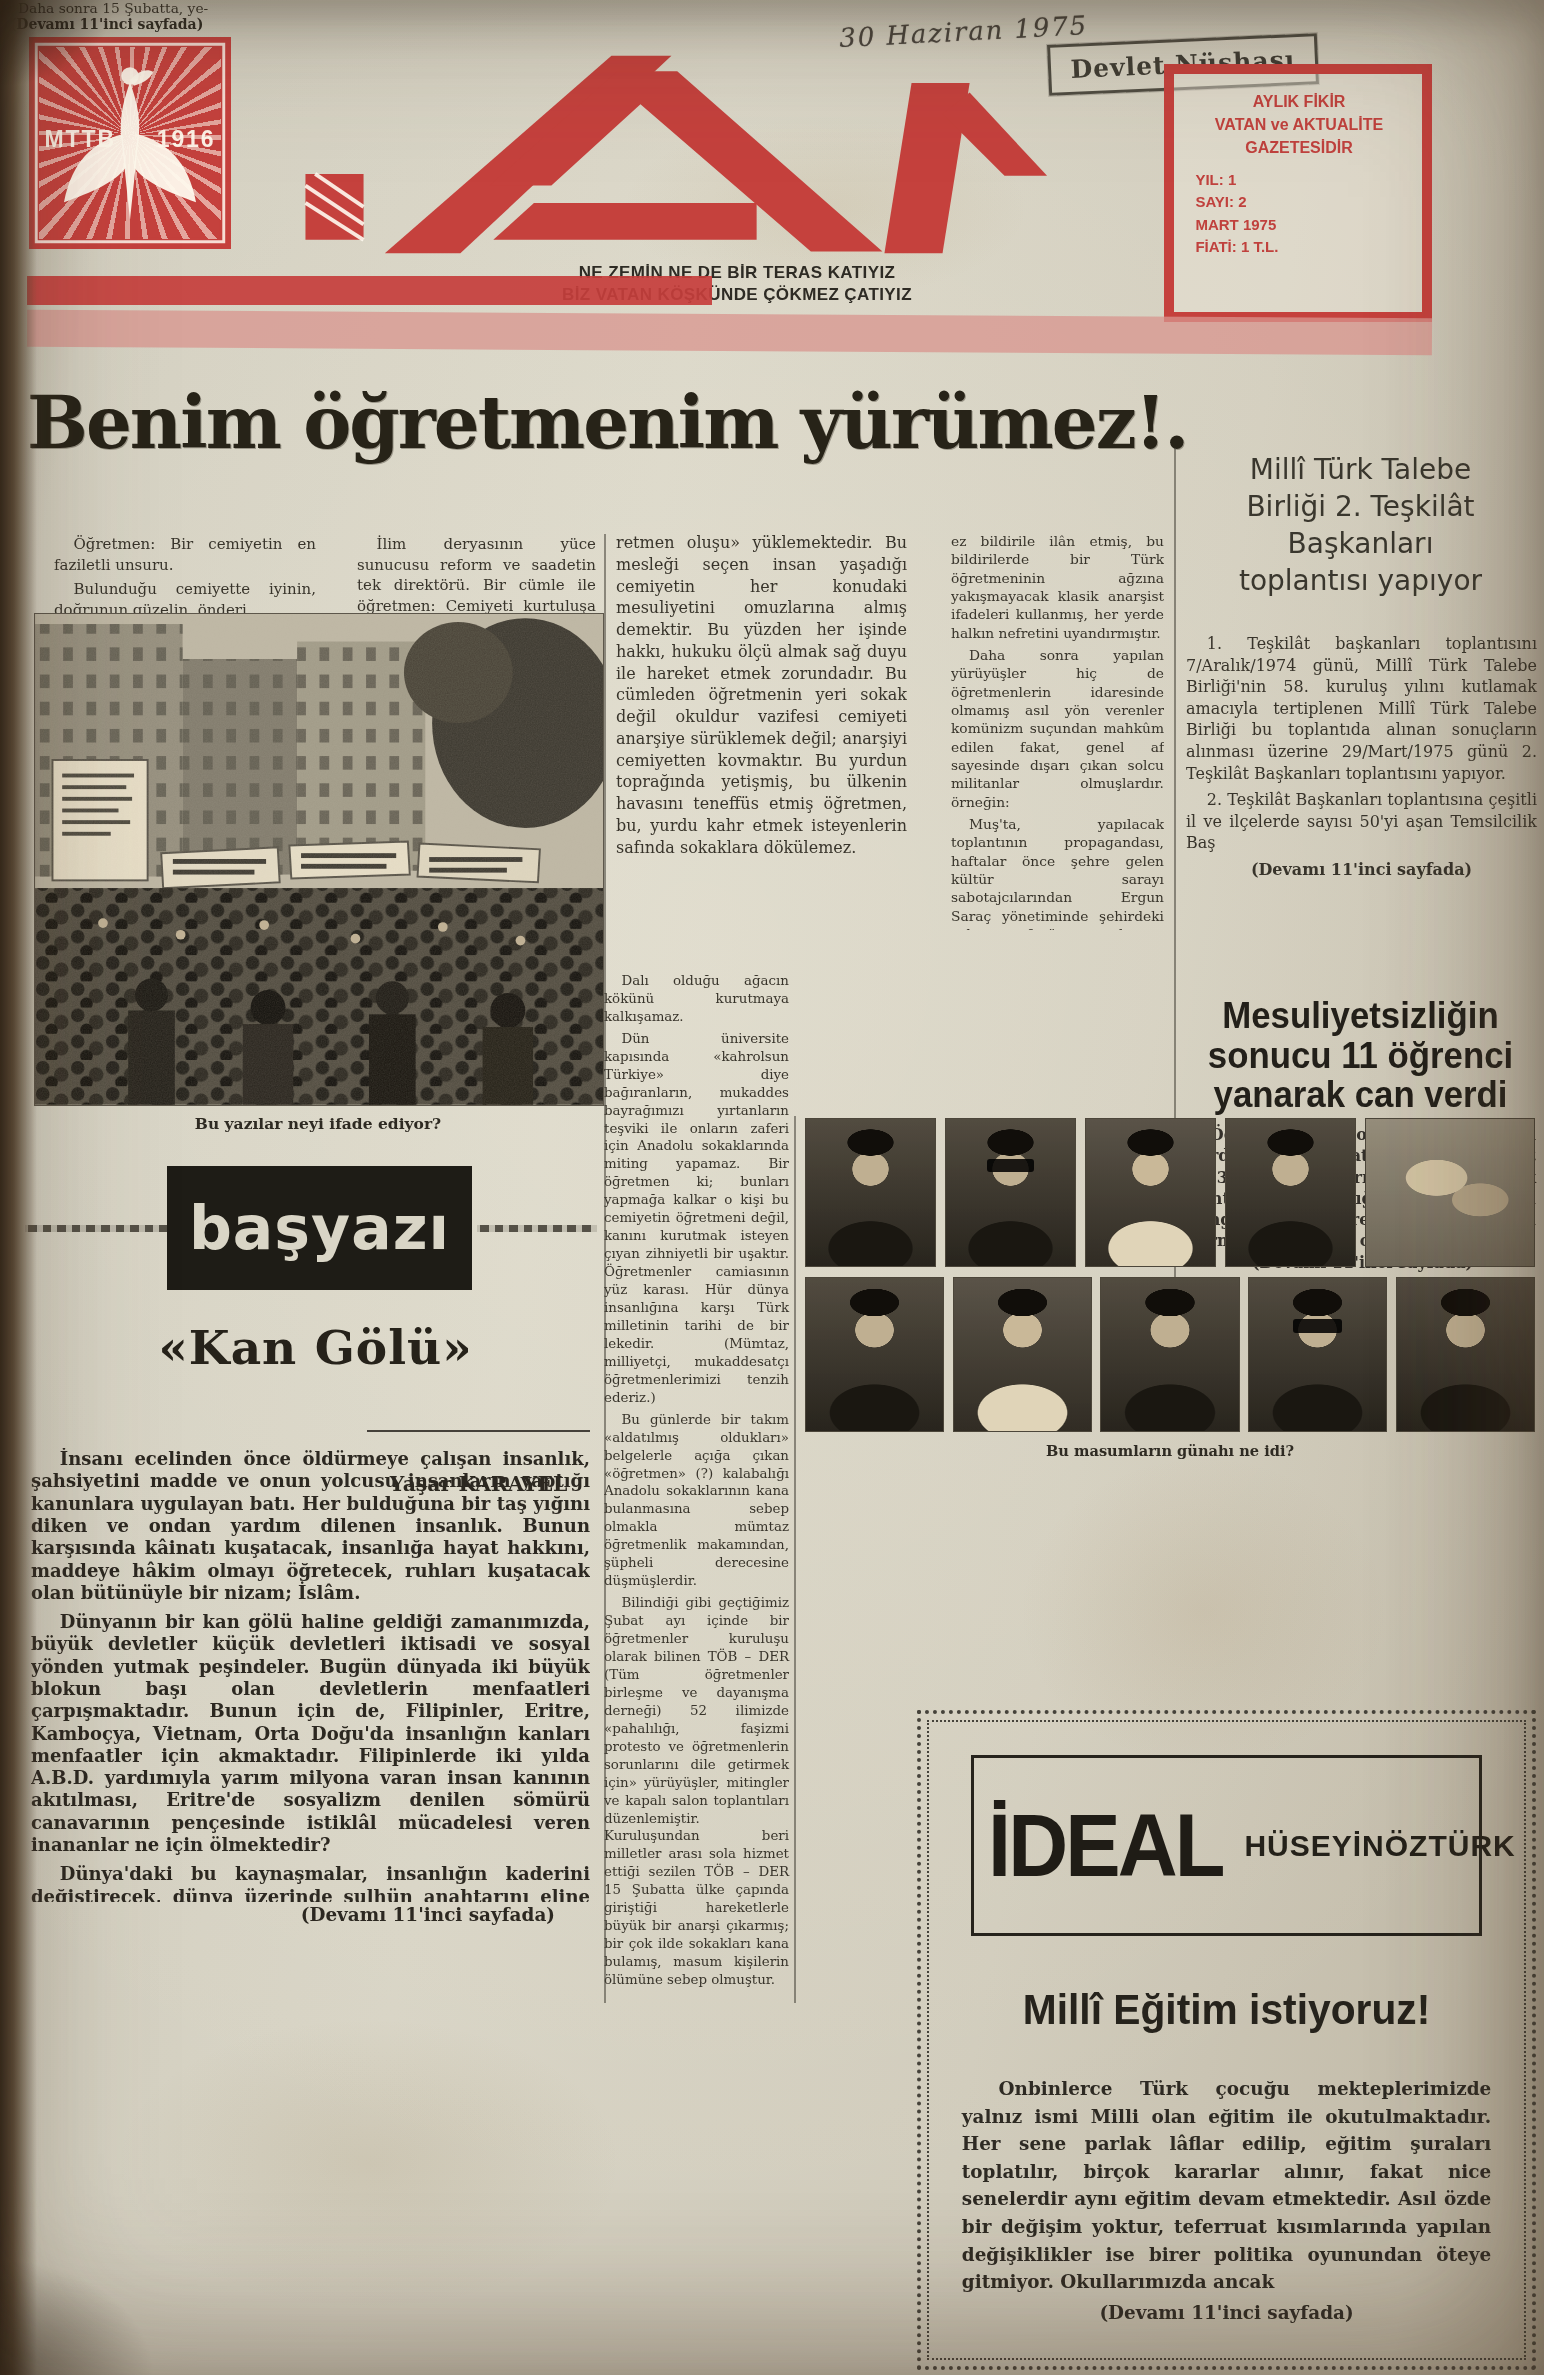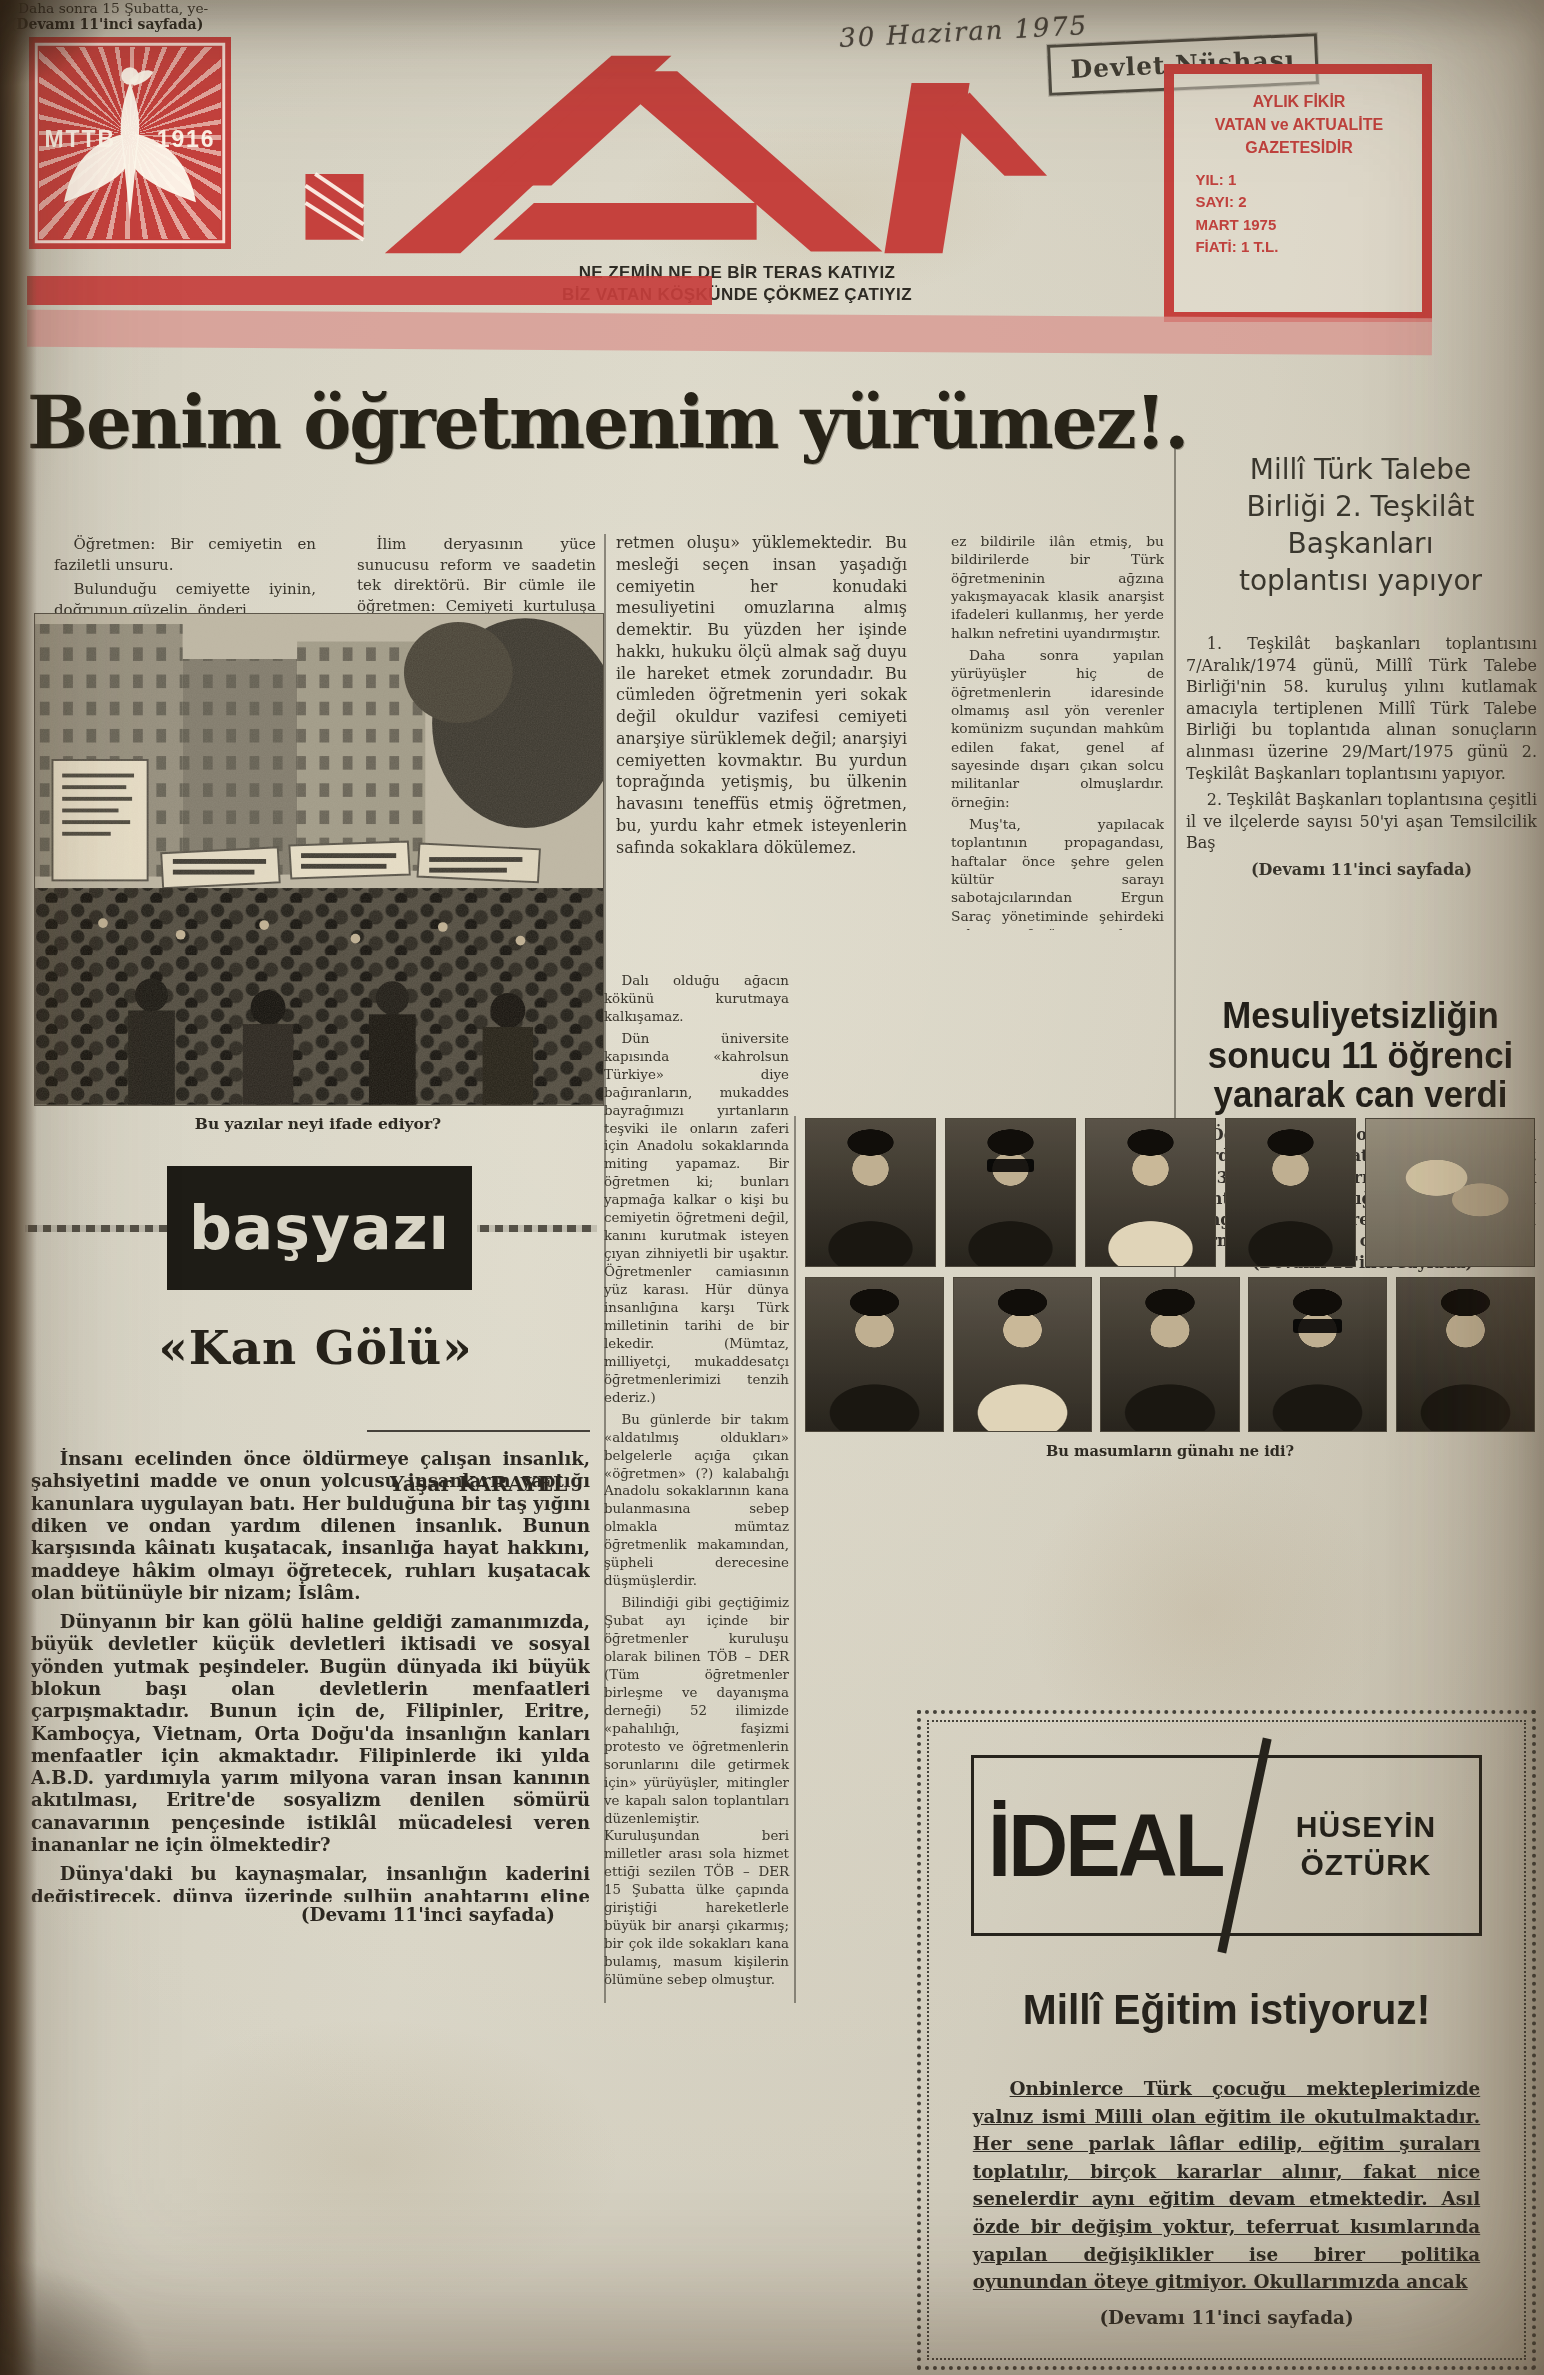--- a/index.html
+++ b/index.html
@@ -125,26 +125,26 @@
     font-weight:bold;font-size:18.4px;color:#2c2821;}
 
   
   .ideal{position:absolute;left:917px;top:1710px;width:619px;height:660px;box-sizing:border-box;
     border:4.9px dotted #45423a;padding:41px 35px 0 35px;}
   .ideal::before{content:"";position:absolute;inset:5.8px;border:2.9px dotted #45423a;pointer-events:none;}
   .ideal-logo{width:505px;height:175px;margin:0 auto;border:3.9px solid #26231c;display:flex;align-items:stretch;position:relative;}
   .brand{flex:0 0 52%;display:flex;align-items:center;justify-content:center;
     font-family:"Liberation Sans",sans-serif;font-weight:bold;font-size:83px;letter-spacing:-2.9px;color:#1f1c16;transform:scaleY(1.08);}
   .slash{width:8.7px;background:#26231c;transform:rotate(12deg) scaleY(1.25);margin:0 3.9px;}
-  .person{flex:1;display:flex;flex-direction:column;align-items:center;justify-content:center;
+  .person{flex:1;display:flex;flex-direction:row;align-items:center;justify-content:center;
     font-family:"Liberation Sans",sans-serif;font-weight:bold;font-size:30px;line-height:1.25;color:#24211a;letter-spacing:1px;}
   .ideal-head{margin-top:50px;text-align:center;font-family:"Liberation Sans",sans-serif;font-weight:bold;
     font-size:42px;color:#26231c;transform:scaleX(.97);}
   .ideal-body{margin:41px 5.8px 0 5.8px;font-weight:bold;font-size:18.4px;line-height:1.5;text-align:justify;color:#2e2a23;}
-  .ideal-body p{margin:11px;text-indent:2em;text-decoration:underline;}
+  .ideal-body p{margin:0;text-indent:2em;}
   .ideal-cont{margin-top:5.8px;text-align:center;font-weight:bold;font-size:18.4px;color:#2e2a23;}
 </style>
 </head>
 <body>
 
 <div class="page">
   <div class="stain s1"></div>
   <div class="stain s2"></div>
   <div class="stain s3"></div>
 

